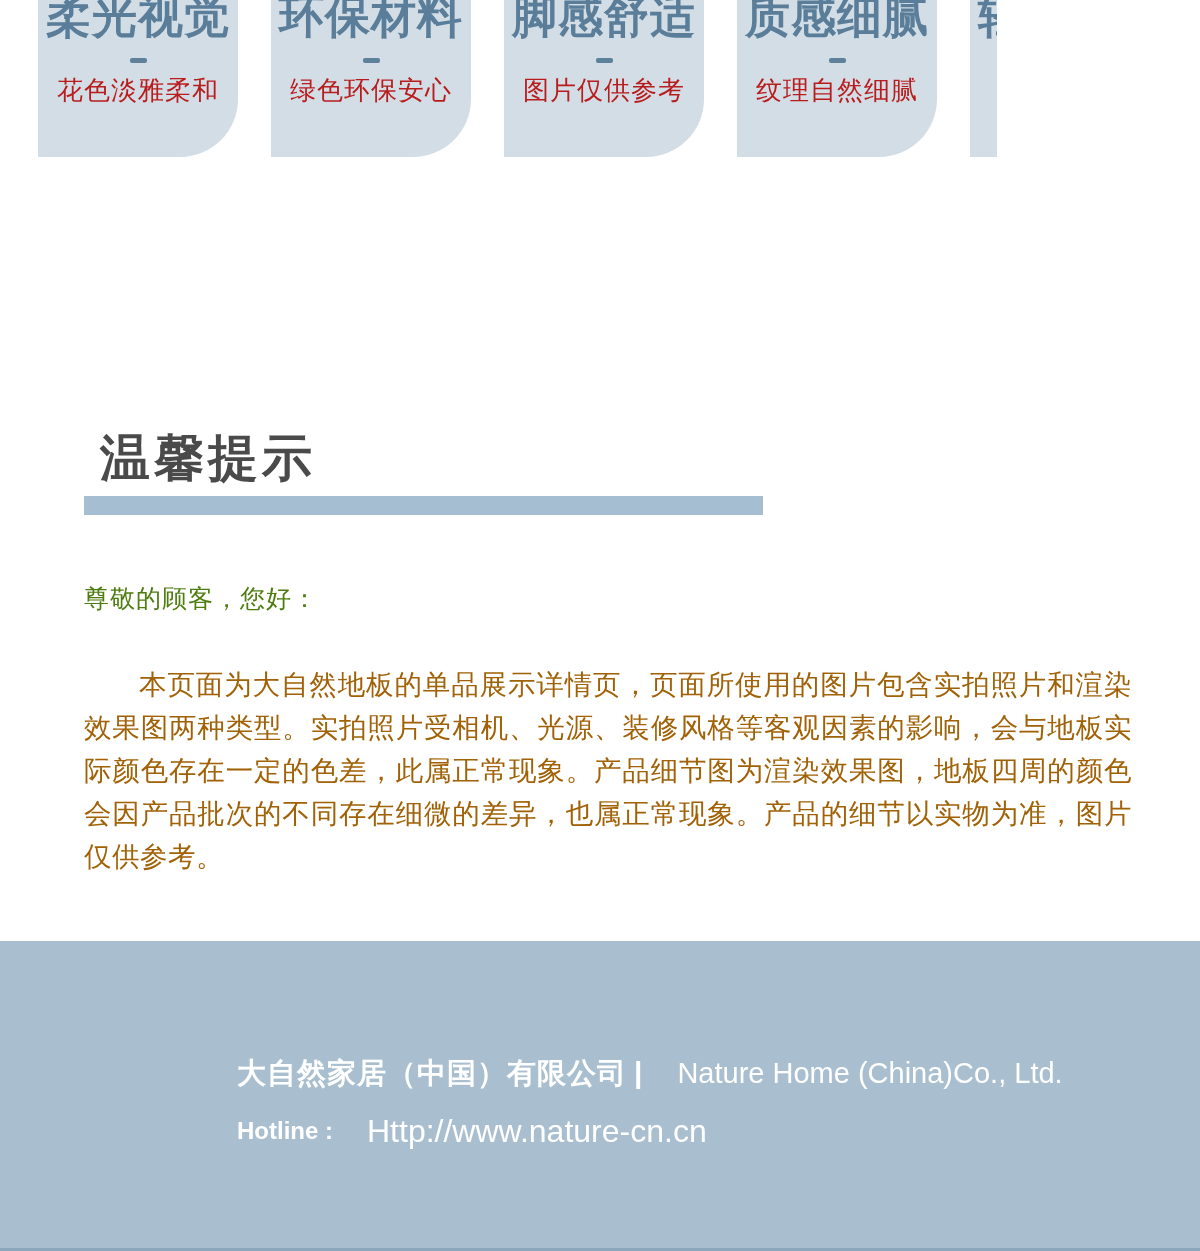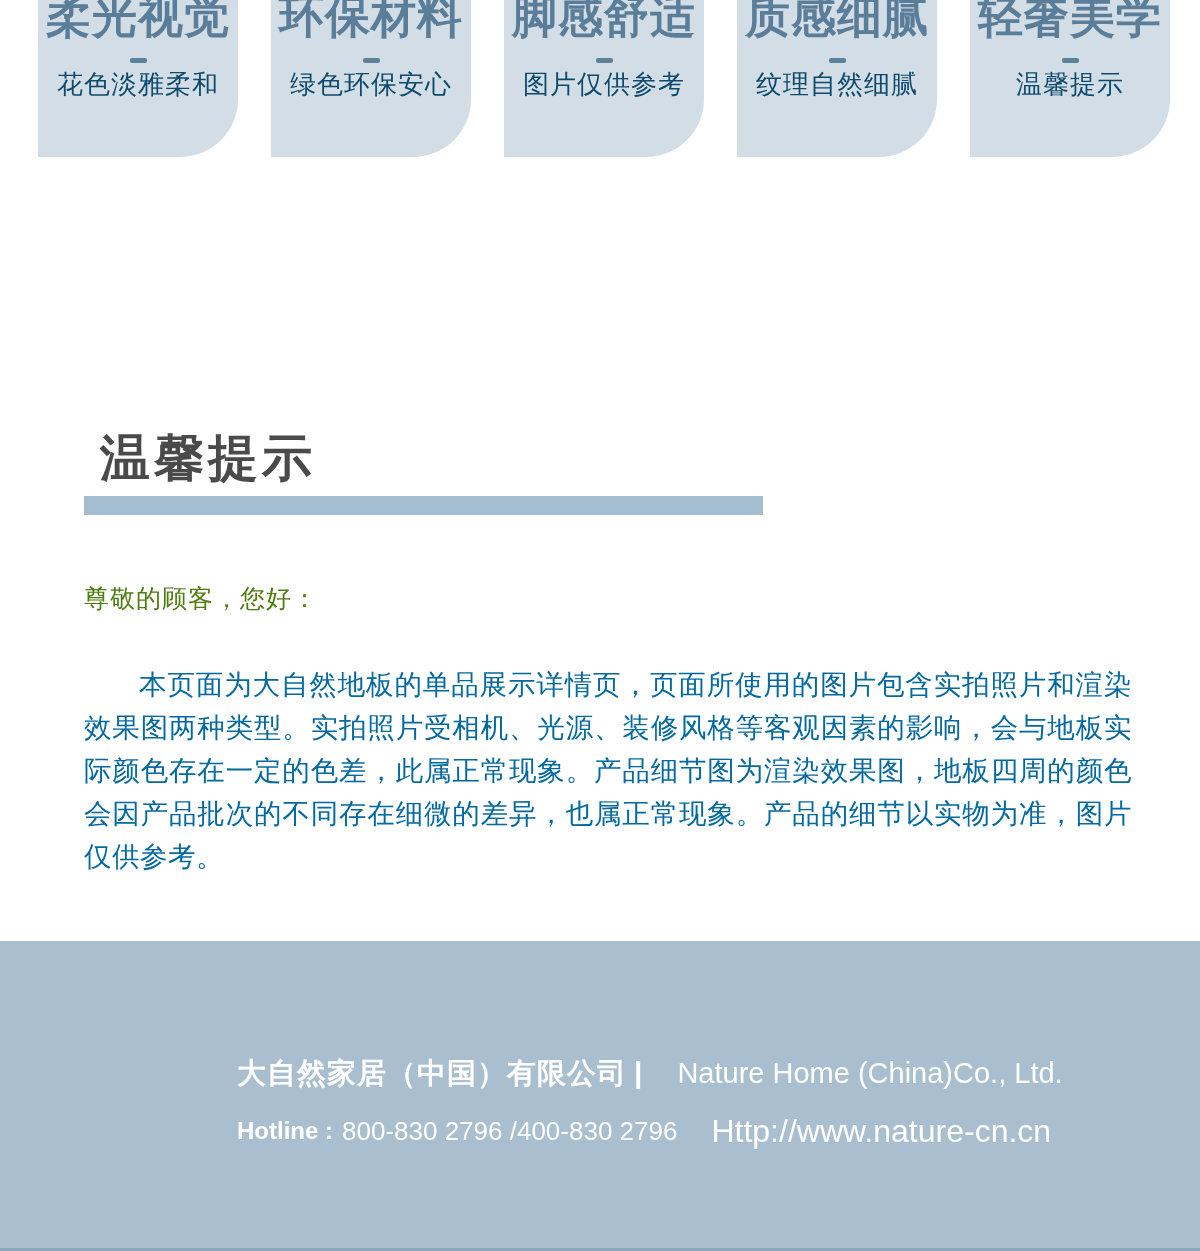--- a/index.html
+++ b/index.html
@@ -11,21 +11,21 @@
     height: 1251px;
     margin: 0 auto;
     background: #ffffff;
     overflow: hidden;
   }
 
   
   .cards-strip {
     position: absolute;
     top: 0; left: 0;
-    width: 1200px;
+    width: 997px;
     height: 157px;
     overflow: hidden;
   }
   .card {
     position: absolute;
     top: -50px;
     width: 200px;
     height: 207px;
     background: #d2dde5;
     border-radius: 8px 8px 58px 0;
@@ -46,26 +46,27 @@
     white-space: nowrap;
   }
   .card-dash {
     width: 17px;
     height: 5px;
     background: #5d819b;
     border-radius: 2px;
     margin: 16px auto 0;
   }
   .card-subtitle {
-    margin-top: 6px;
+    margin-top: 13px;
     font-size: 26px;
     line-height: 30px;
-    color: #0c4a6e;
-    letter-spacing: 1px;
-    white-space: nowrap;
+    color: #b91c1c;
+    letter-spacing: 1px;
+    white-space: nowrap;
+    font-family: Liberation Serif, serif;
   }
 
   
   .title-cn {
     position: absolute;
     left: 100px;
     top: 437px;
     font-size: 50px;
     line-height: 42px;
     font-weight: 700;
@@ -103,21 +104,21 @@
     color: #4d7c0f;
     letter-spacing: 1px;
   }
   .body-text {
     position: absolute;
     left: 84px;
     top: 663px;
     width: 1048px;
     font-size: 27.5px;
     line-height: 43px;
-    color: #0369a1;
+    color: #a16207;
     letter-spacing: 0.5px;
     text-indent: 2em;
     text-align: justify;
   }
 
   
   .footer {
     position: absolute;
     left: 0;
     top: 941px;
@@ -223,19 +224,18 @@
 
   <footer class="footer">
     <div class="footer-inner">
       <div class="footer-line1">
         <span class="company-cn">大自然家居（中国）有限公司</span>
         <span class="sep-bar">|</span>
         <span class="company-en">Nature Home (China)Co., Ltd.</span>
       </div>
       <div class="footer-line2">
         <span class="hotline-label">Hotline :</span>
-        <span class="hotline-numbers">800-830 2796 /400-830 2796</span>
         <span class="website">Http://www.nature-cn.cn</span>
       </div>
     </div>
   </footer>
 
 </div>
 
 </body></html>

